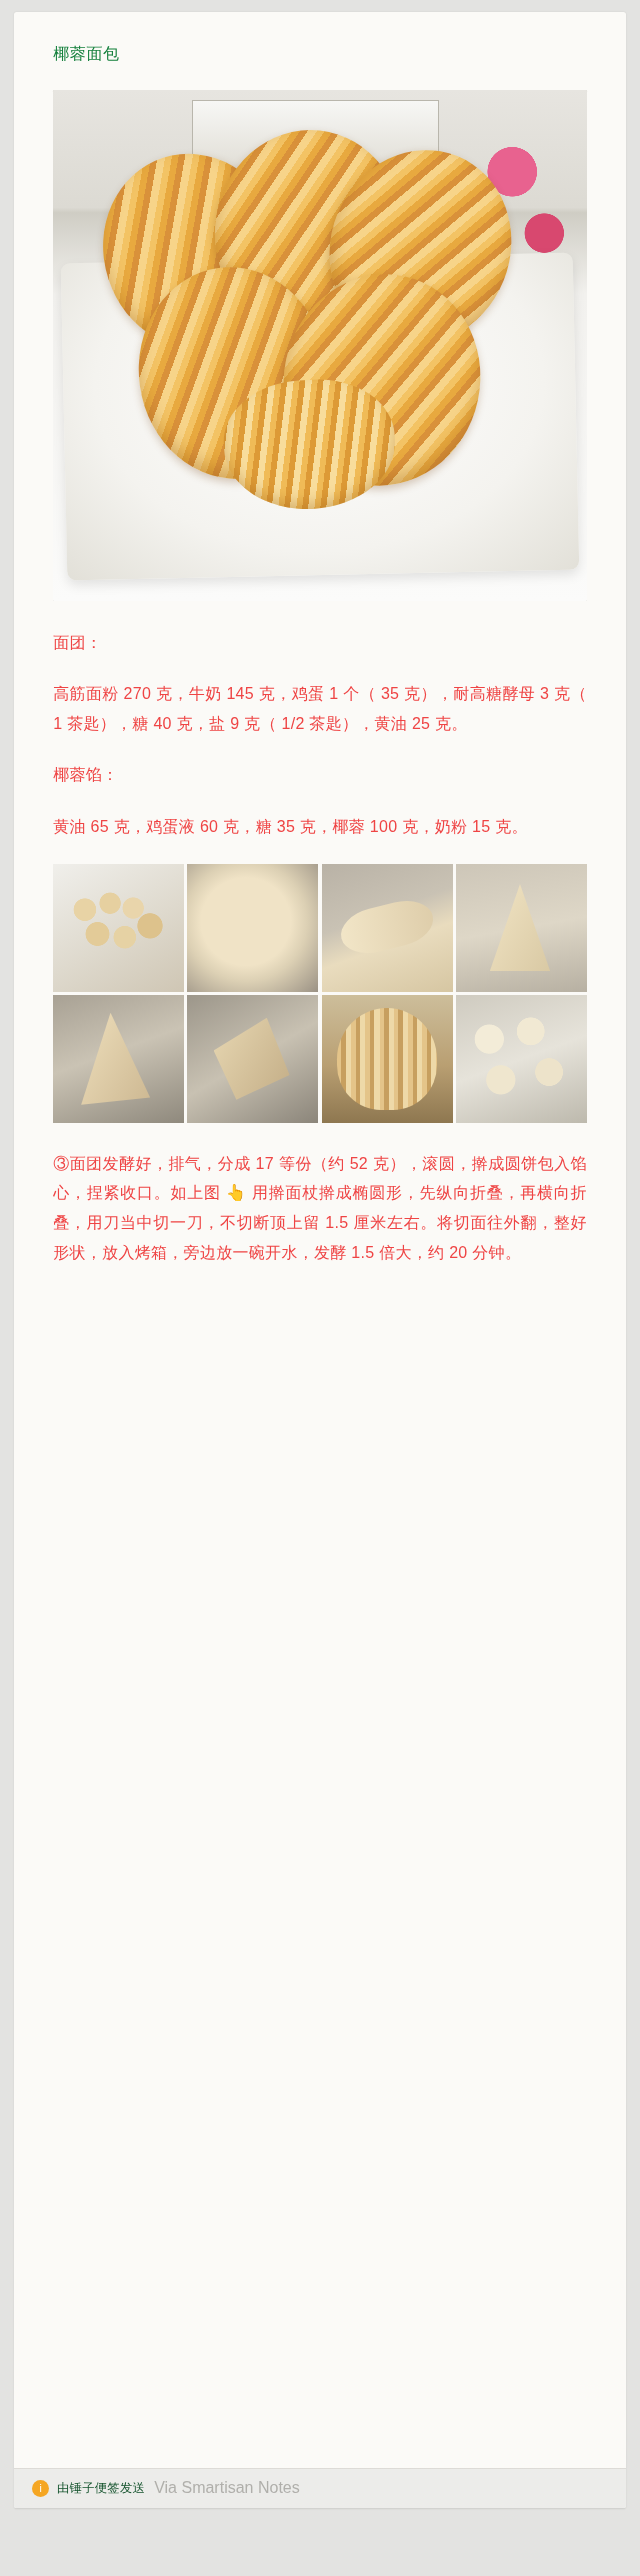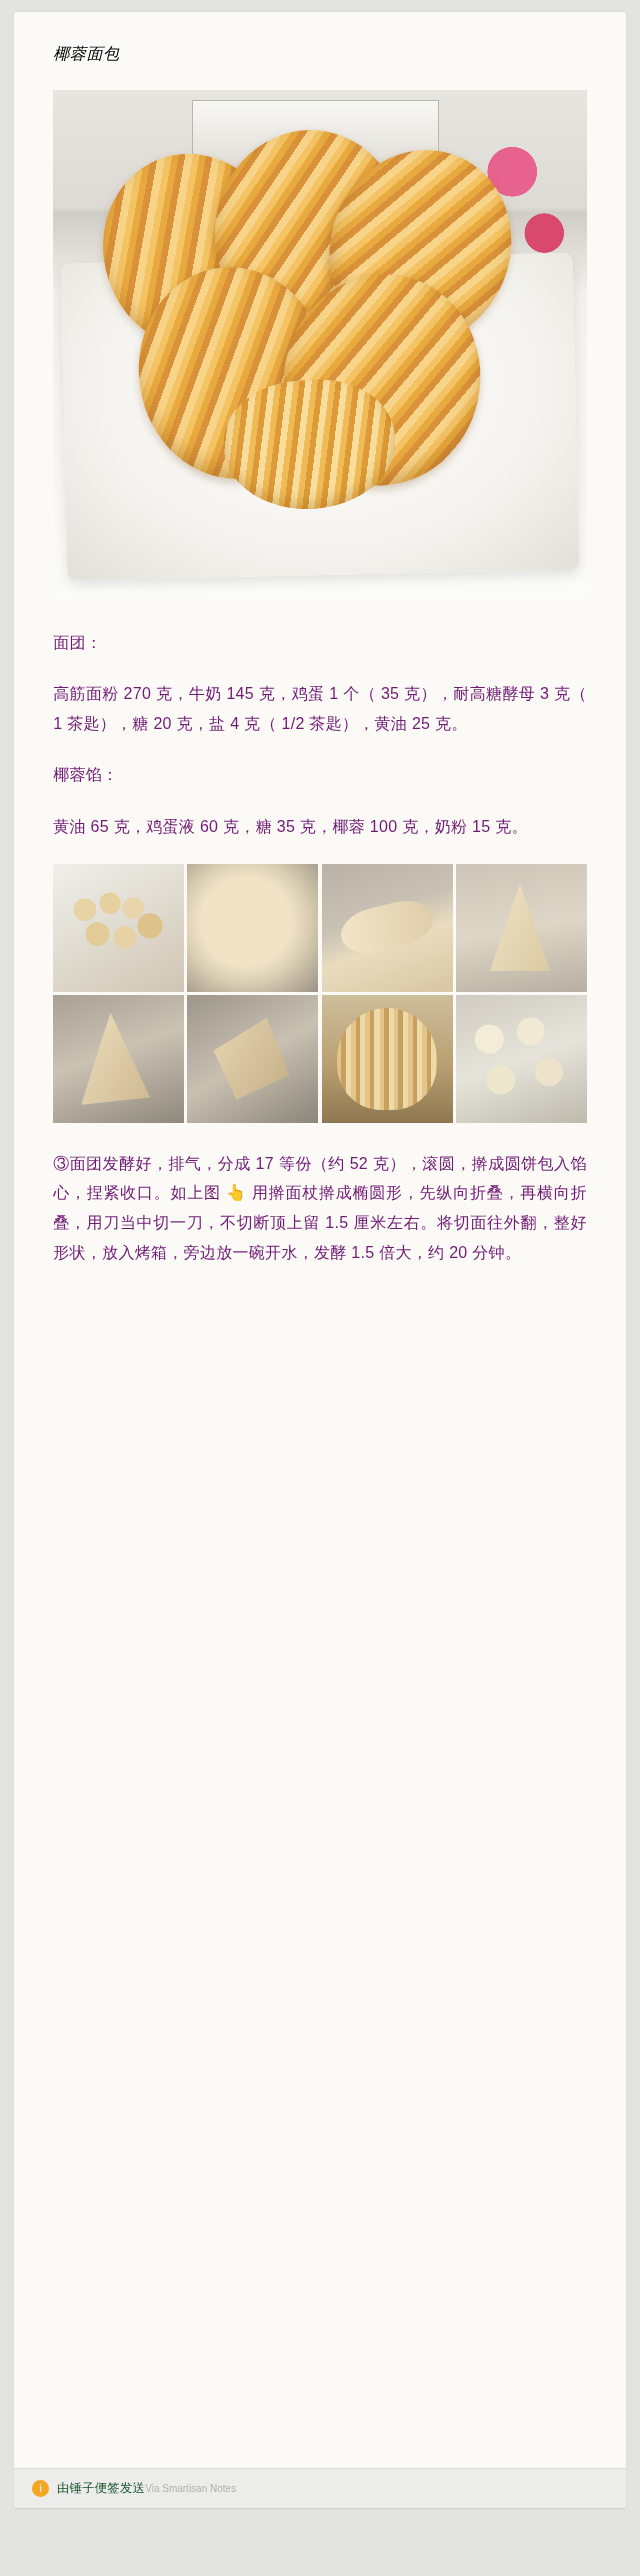--- a/index.html
+++ b/index.html
@@ -20,31 +20,30 @@
     background: #fbfaf7;
     border-radius: 2.6px;
     box-shadow: 0 0.6px 1.9px rgba(0,0,0,0.10);
     padding: 31px 39px 0 39px;
     box-sizing: border-box;
     min-height: 2496px;
     position: relative;
   }
   .doc-title {
     font-size: 16px;
-    color: #000000;
+    color: #15803d;
     letter-spacing: 0.6px;
     margin: 0 0 24.6px 0;
     font-weight: normal;
     line-height: 1.4;
-    font-style: italic;
   }
   p.body {
     font-size: 16px;
     line-height: 1.85;
-    color: #701a75;
+    color: #ef4444;
     margin: 0 0 22px 0;
     letter-spacing: 0.3px;
     text-align: justify;
   }
   .hero {
     width: 100%;
     height: 511px;
     margin: 0 0 27px 0;
     border-radius: 1.3px;
     overflow: hidden;
@@ -197,23 +196,23 @@
     display: flex; align-items: center; justify-content: center;
     margin-right: 7.8px;
     flex: 0 0 auto;
   }
   .footer .f-text {
     font-size: 12.3px;
     color: #14532d;
     letter-spacing: 0.3px;
   }
   .footer .f-via {
-    font-size: 10px;
+    font-size: 16px;
     color: #b0afab;
-    margin-left: 0;
+    margin-left: 9px;
   }
   .spacer { height: 52px; }
 </style>
 </head>
 <body>
 
 <div id="page">
   <div class="card">
 
     <div class="doc-title">椰蓉面包</div>
@@ -226,21 +225,21 @@
         <div class="lobe l1"></div>
         <div class="lobe l2"></div>
         <div class="lobe l3"></div>
         <div class="lobe l4"></div>
         <div class="lobe l5"></div>
         <div class="tail"></div>
       </div>
     </div>
 
     <p class="body">面团：</p>
-    <p class="body">高筋面粉 270 克，牛奶 145 克，鸡蛋 1 个（ 35 克），耐高糖酵母 3 克（ 1 茶匙），糖 20 克，盐 4 克（ 1/2 茶匙），黄油 25 克。</p>
+    <p class="body">高筋面粉 270 克，牛奶 145 克，鸡蛋 1 个（ 35 克），耐高糖酵母 3 克（ 1 茶匙），糖 40 克，盐 9 克（ 1/2 茶匙），黄油 25 克。</p>
     <p class="body">椰蓉馅：</p>
     <p class="body">黄油 65 克，鸡蛋液 60 克，糖 35 克，椰蓉 100 克，奶粉 15 克。</p>
 
     <div class="grid">
       <div class="cell g1">
           <div class="c-bg"></div>
         </div>
       <div class="cell g2">
           <div class="c-bg"></div>
         </div>

